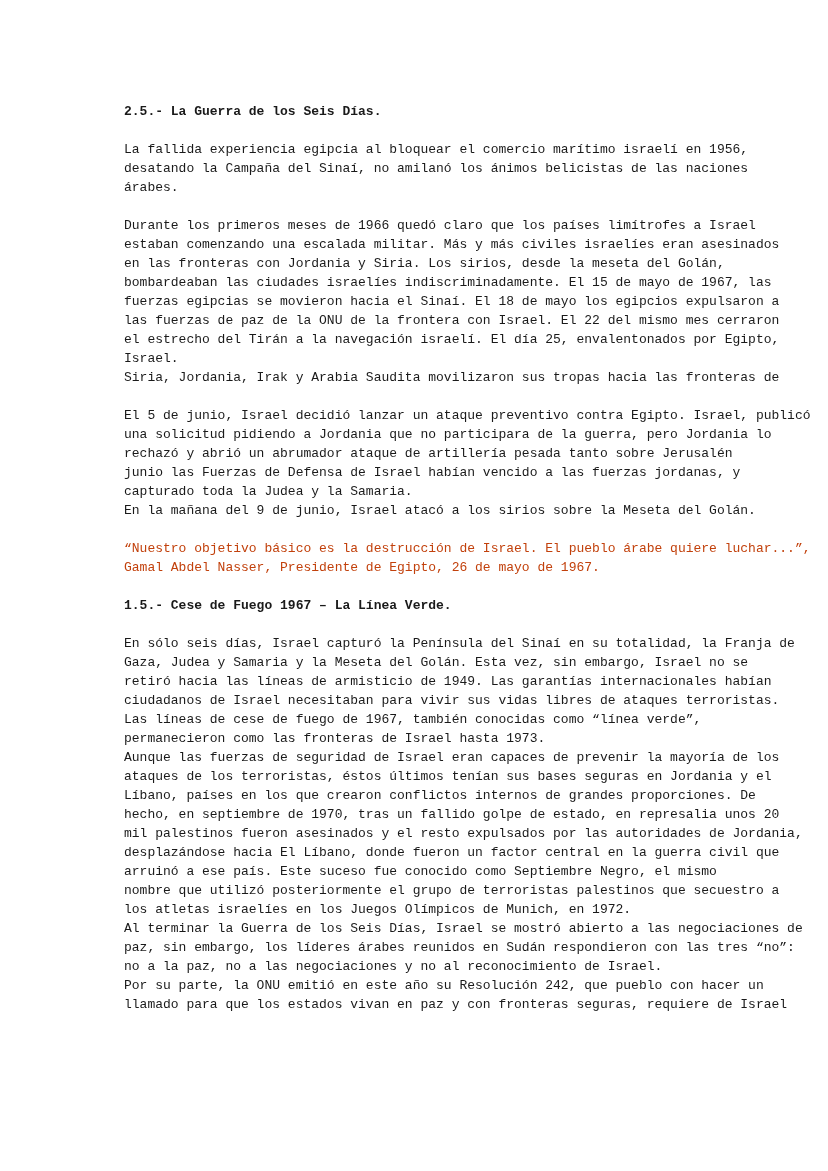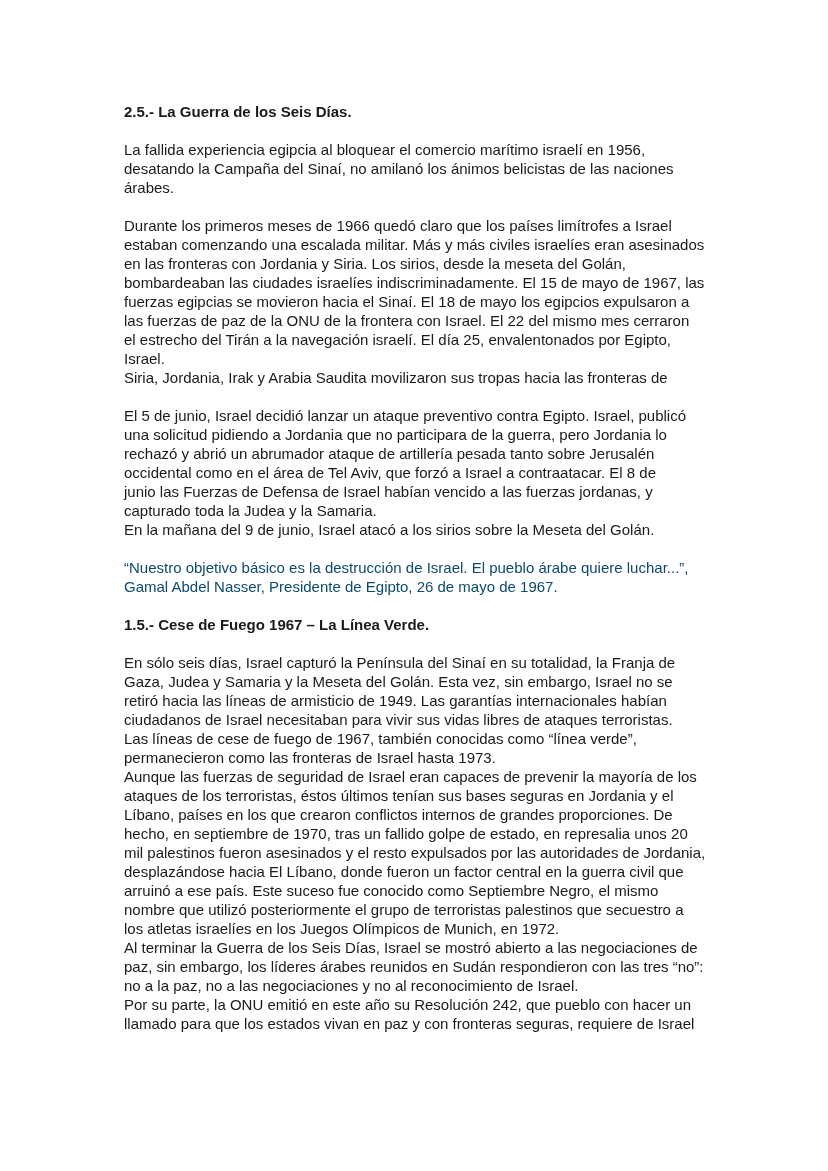--- a/index.html
+++ b/index.html
@@ -1,25 +1,25 @@
 <!DOCTYPE html>
 <html><head>
 <meta charset="utf-8">
 <style>
   html, body { margin: 0; padding: 0; background: #ffffff; }
   body { width: 828px; height: 1171px; position: relative; overflow: hidden; }
   .page {
     position: absolute; left: 124px; top: 102px; width: 600px;
-    font-family: Liberation Sans, sans-serif;
-    font-size: 15px; line-height: 19px; color: #1a1a1a;
+    font-family: Liberation Mono, monospace;
+    font-size: 13px; line-height: 19px; color: #1a1a1a;
   }
   .heading { font-weight: bold; margin: 0 0 19px 0; }
   .para { margin: 0 0 19px 0; }
   .line { display: block; white-space: nowrap; }
-  .quote { color: #0c4a6e; }
+  .quote { color: #c2410c; }
   .nomargin { margin-bottom: 0; }
 </style>
 </head>
 <body>
 
 <div class="page">
 
   <div class="heading">2.5.- La Guerra de los Seis Días.</div>
 
   <div class="para">
@@ -37,21 +37,20 @@
     <span class="line">las fuerzas de paz de la ONU de la frontera con Israel. El 22 del mismo mes cerraron</span>
     <span class="line">el estrecho del Tirán a la navegación israelí. El día 25, envalentonados por Egipto,</span>
     <span class="line">Israel.</span>
     <span class="line">Siria, Jordania, Irak y Arabia Saudita movilizaron sus tropas hacia las fronteras de</span>
   </div>
 
   <div class="para">
     <span class="line">El 5 de junio, Israel decidió lanzar un ataque preventivo contra Egipto. Israel, publicó</span>
     <span class="line">una solicitud pidiendo a Jordania que no participara de la guerra, pero Jordania lo</span>
     <span class="line">rechazó y abrió un abrumador ataque de artillería pesada tanto sobre Jerusalén</span>
-    <span class="line">occidental como en el área de Tel Aviv, que forzó a Israel a contraatacar. El 8 de</span>
     <span class="line">junio las Fuerzas de Defensa de Israel habían vencido a las fuerzas jordanas, y</span>
     <span class="line">capturado toda la Judea y la Samaria.</span>
     <span class="line">En la mañana del 9 de junio, Israel atacó a los sirios sobre la Meseta del Golán.</span>
   </div>
 
   <div class="para quote">
     <span class="line">“Nuestro objetivo básico es la destrucción de Israel. El pueblo árabe quiere luchar...”,</span>
     <span class="line">Gamal Abdel Nasser, Presidente de Egipto, 26 de mayo de 1967.</span>
   </div>
 

